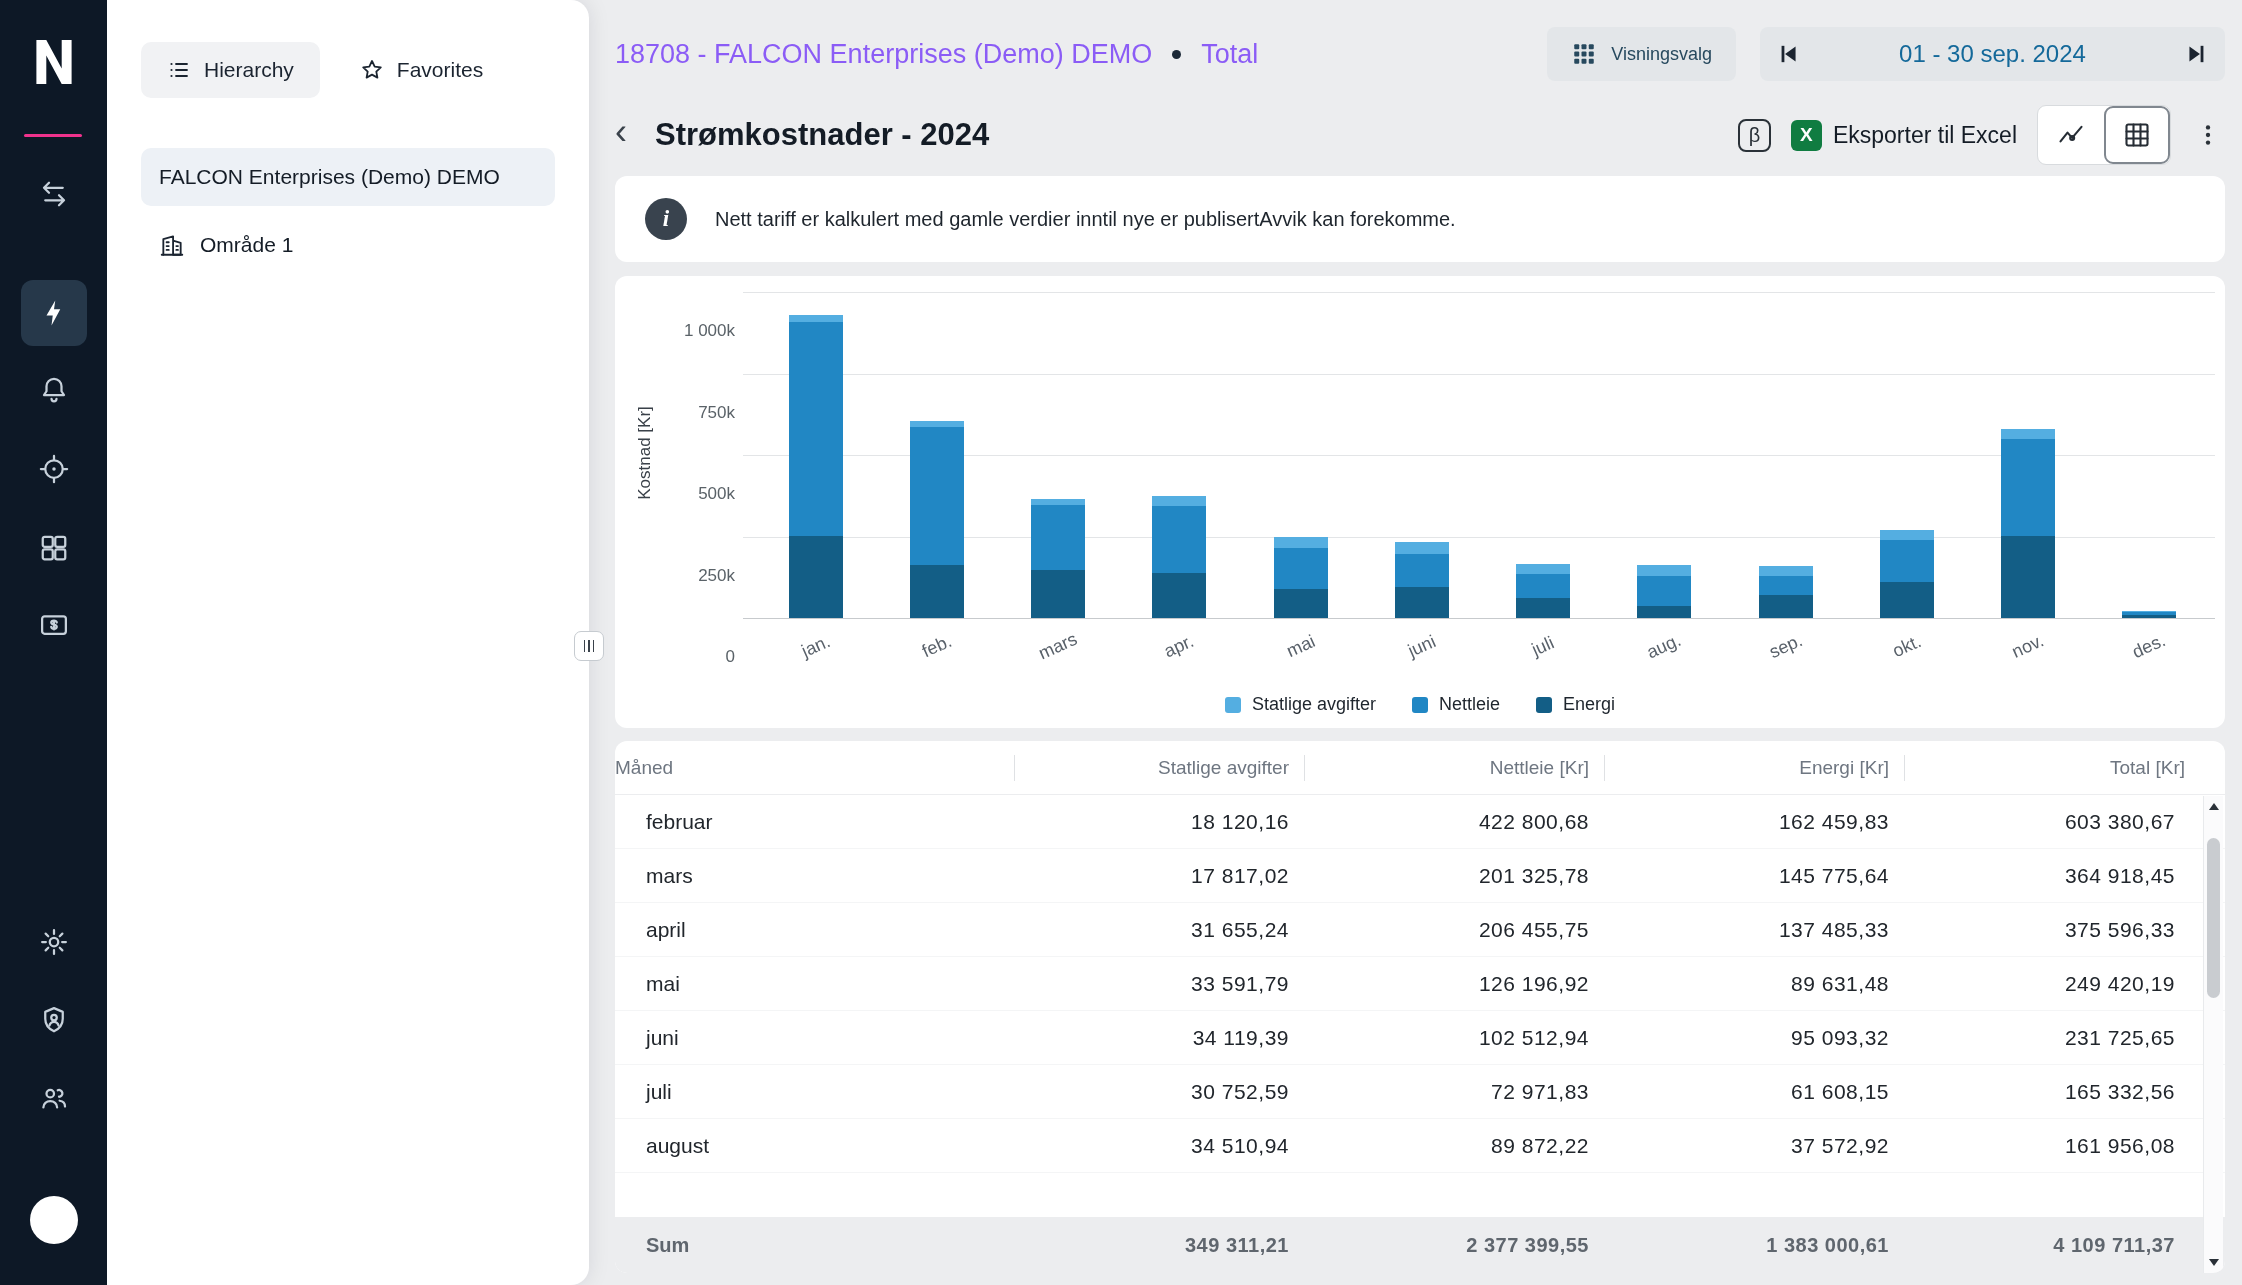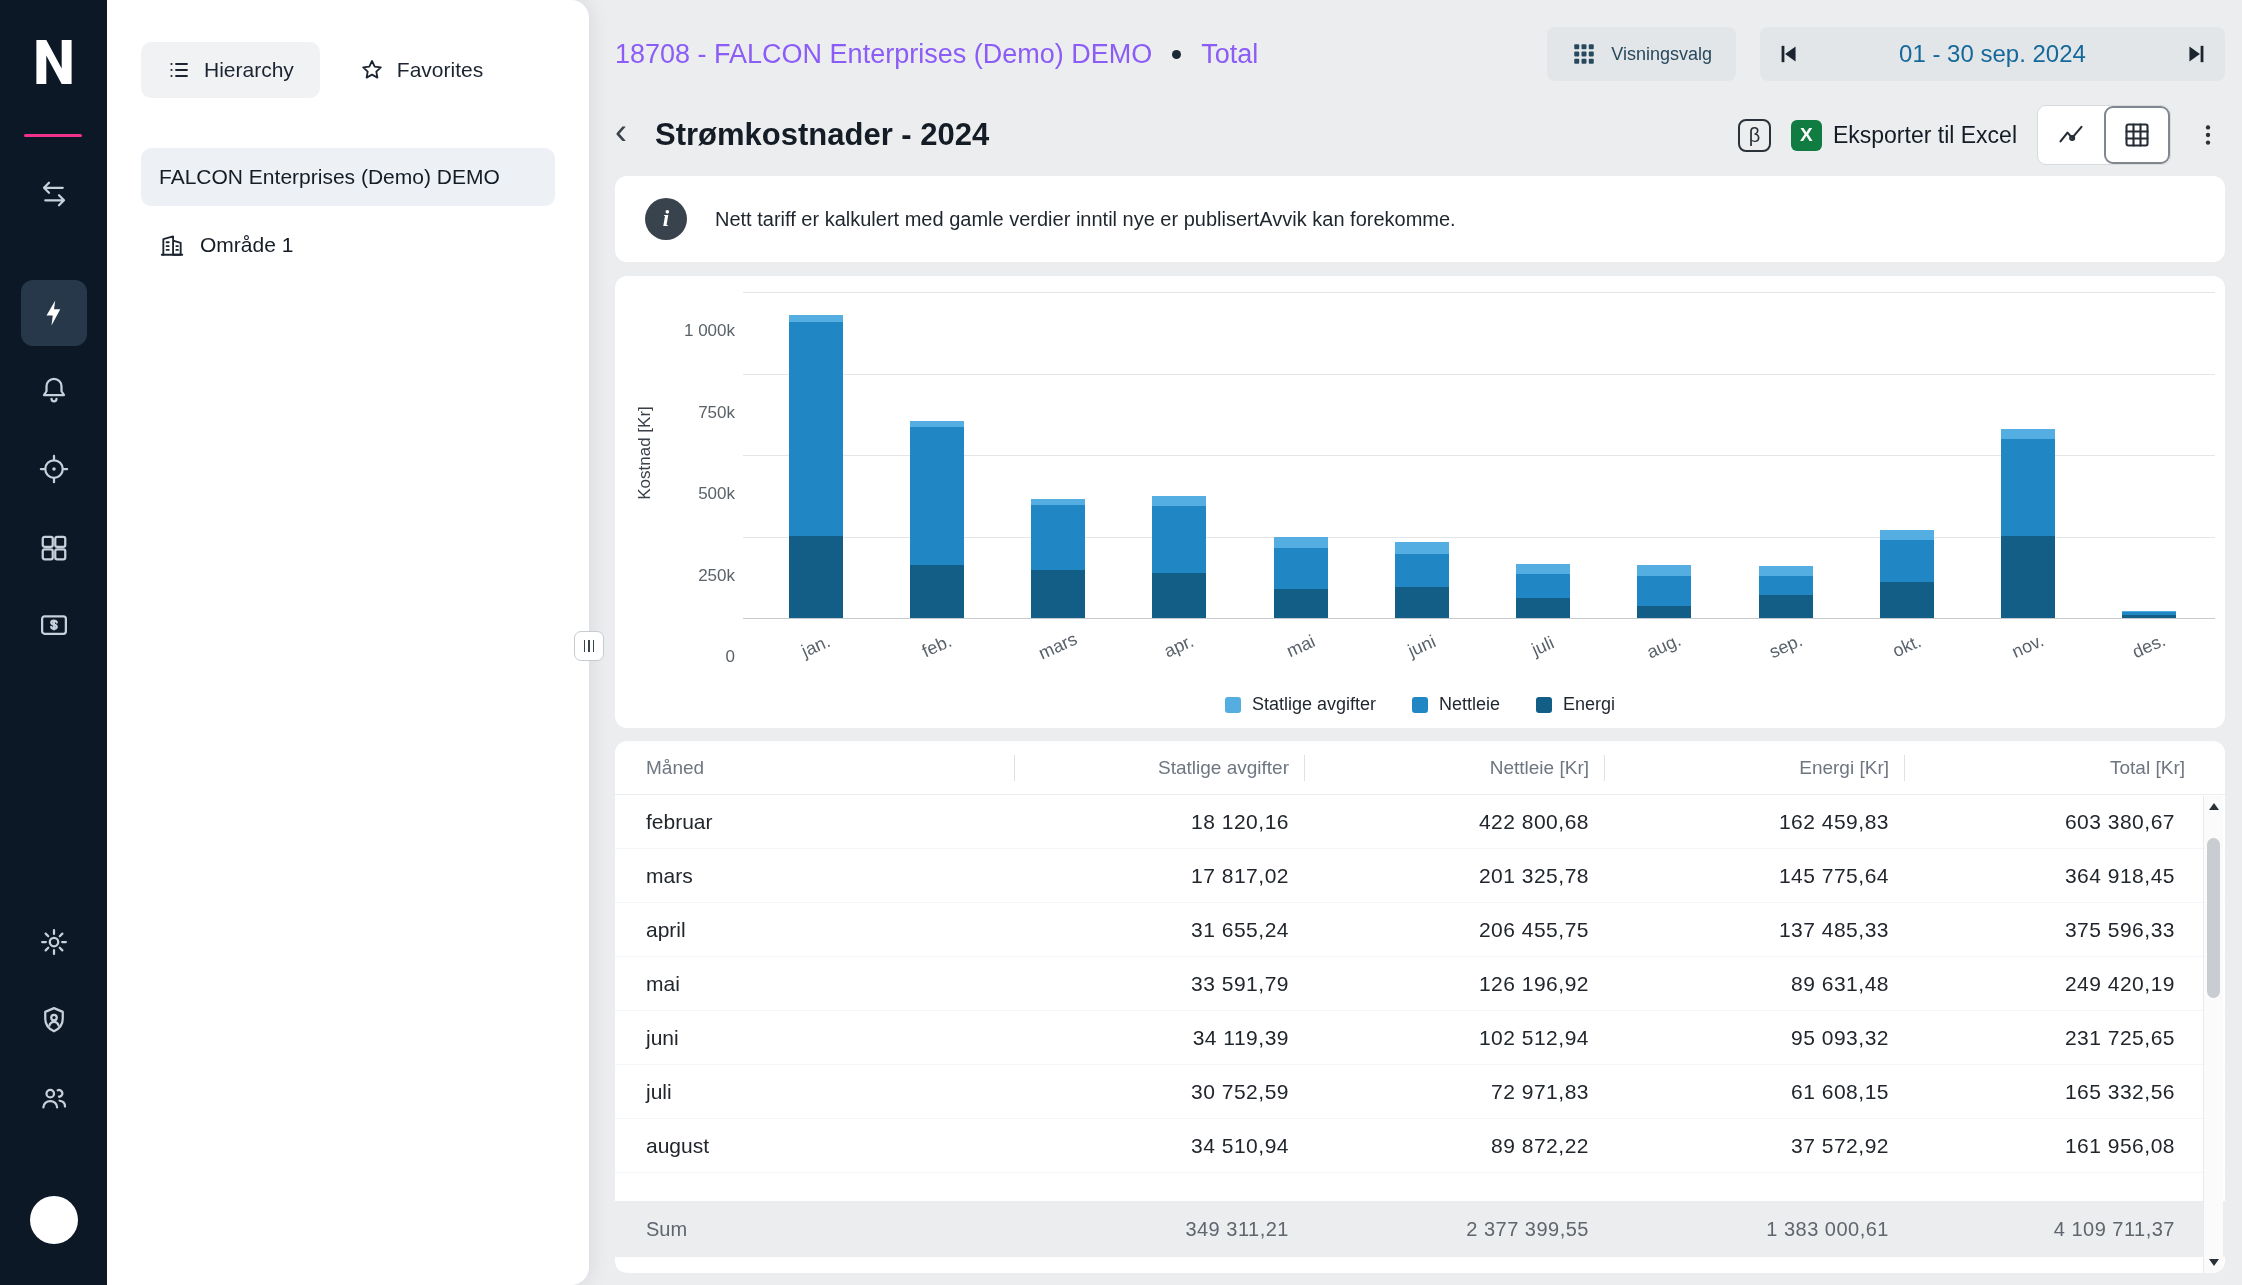--- a/index.html
+++ b/index.html
@@ -69,28 +69,28 @@
   .seg { width:100%; }
   .xlabel { position:absolute; top:360px; width:90px; text-align:center; font-size:18px; color:#59616A; transform:rotate(-24deg); }
   .legend { position:absolute; top:418px; left:0; width:100%; display:flex; justify-content:center; gap:36px; align-items:center; }
   .legend-item { display:flex; gap:11px; align-items:center; font-size:18px; color:#1E252D; }
   .legend-swatch { width:16px; height:16px; border-radius:3px; }
 
   
   .table-card { position:absolute; left:615px; top:741px; width:1610px; height:532px; background:#fff; border-radius:12px; overflow:hidden; }
   .thead { display:grid; grid-template-columns:400px 290px 300px 300px 296px; height:54px; align-items:center; border-bottom:1px solid #ECEDEF; }
   .th { font-size:19px; color:#6E7681; text-align:right; padding-right:16px; position:relative; }
-  .th.c0 { text-align:left; padding-left:31px; }
+  .th.c0 { text-align:left; }
   .th.c0::after, .th.c1::after, .th.c2::after, .th.c3::after { content:""; position:absolute; right:0; top:50%; transform:translateY(-50%); width:1px; height:26px; background:#DFE1E4; }
   .tbody { height:422px; overflow:hidden; }
   .trow { display:grid; grid-template-columns:400px 290px 300px 300px 296px; height:54px; align-items:center; border-bottom:1px solid #F4F5F6; }
   .td { font-size:21px; color:#21262C; text-align:right; padding-right:16px; letter-spacing:.5px; }
   .td.c0 { text-align:left; padding-left:31px; letter-spacing:0; }
   .td.c4 { padding-right:26px; }
-  .tsum { position:absolute; left:0; bottom:16px; width:1610px; height:56px; background:#ECEDEF; display:grid; grid-template-columns:400px 290px 300px 300px 296px; align-items:center; z-index:2; }
+  .tsum { position:absolute; left:0; bottom:0; width:1610px; height:56px; background:#ECEDEF; display:grid; grid-template-columns:400px 290px 300px 300px 296px; align-items:center; z-index:2;font-weight:bold; }
   .tsum .td { color:#5F666E; font-size:20px; }
   .vscroll { position:absolute; right:2px; top:55px; width:20px; height:477px; background:#FBFBFC; border-left:1px solid #E8EAEC; z-index:3; }
   .vscroll .up, .vscroll .down { position:absolute; left:50%; transform:translateX(-50%); width:0; height:0; border-left:5px solid transparent; border-right:5px solid transparent; }
   .vscroll .up { top:7px; border-bottom:7px solid #2A3138; }
   .vscroll .down { bottom:7px; border-top:7px solid #2A3138; }
   .vscroll .thumb { position:absolute; top:42px; left:3px; width:13px; height:160px; background:#C9CCD0; border-radius:7px; }
 </style>
 </head>
 <body>
 

